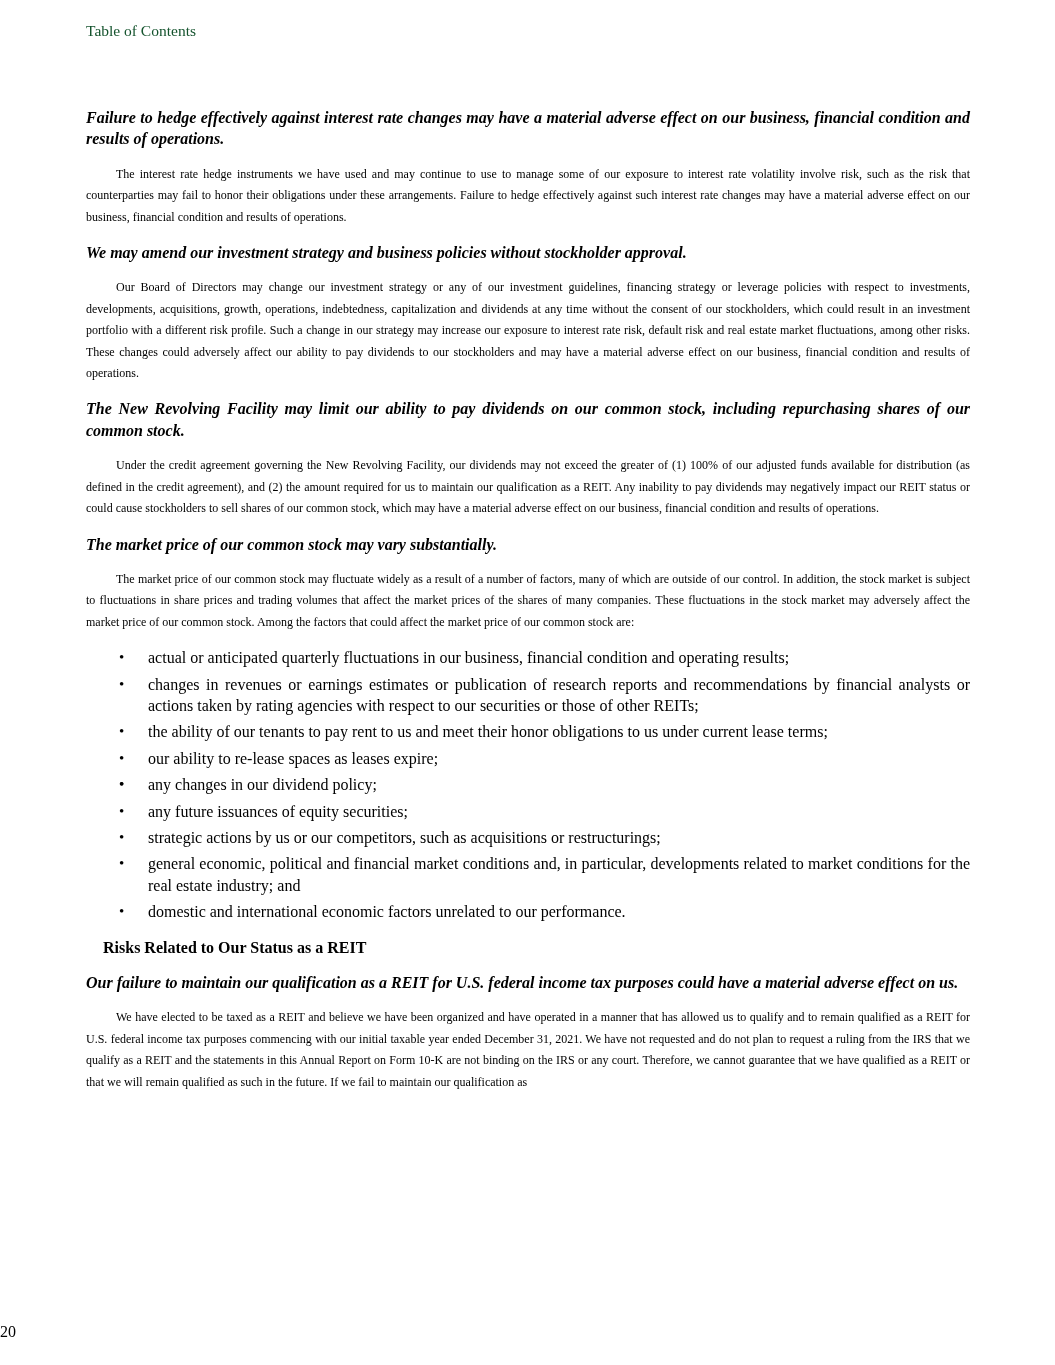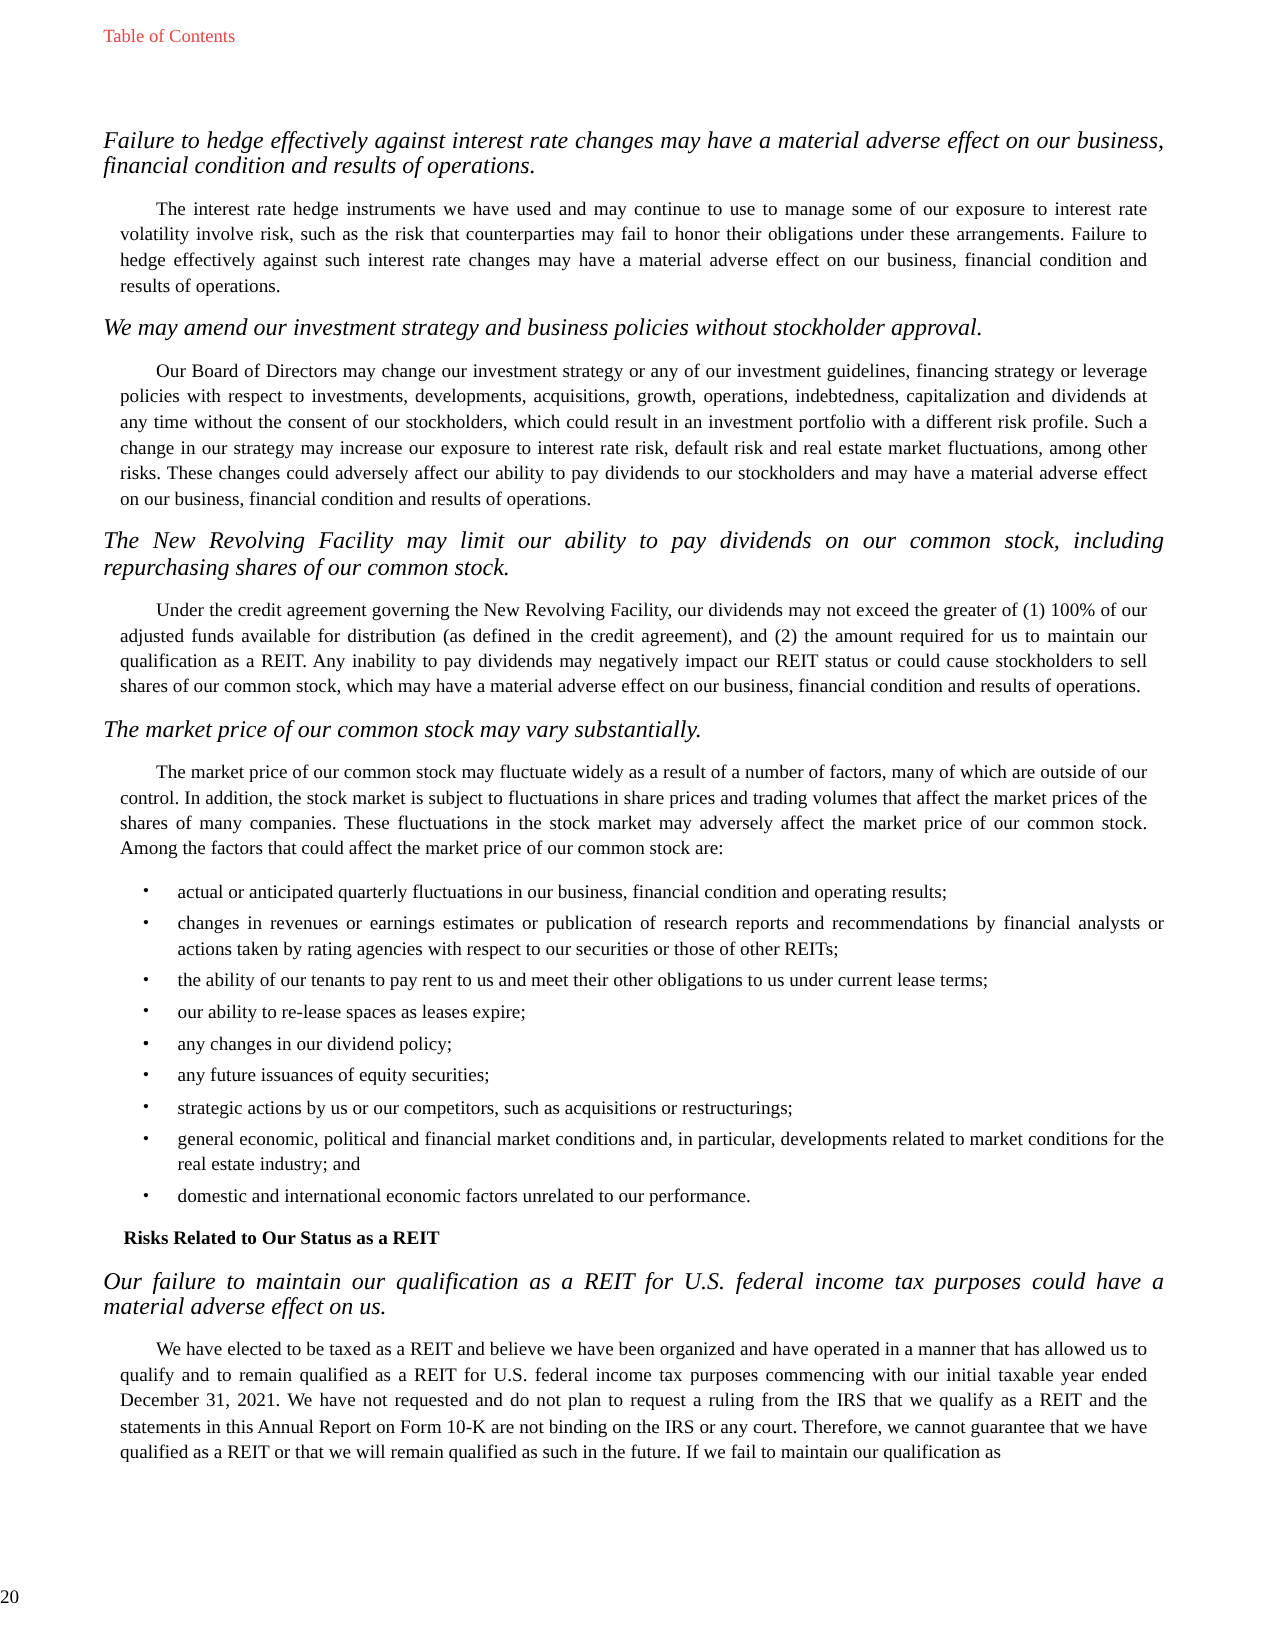--- a/index.html
+++ b/index.html
@@ -13,45 +13,45 @@
   .page {
     box-sizing: border-box;
     width: 1055px; height: 1365px;
     padding: 21px 85px 0 86px;
     position: relative;
   }
   .toc-link {
     display: inline-block;
     font-size: 15.5px;
     line-height: 19px;
-    color: #ef4444;
+    color: #14532d;
     text-decoration: none;
     cursor: pointer;
   }
   main { padding-top: 53px; }
   .h-bi {
-    font-weight: normal;
+    font-weight: bold;
     font-style: italic;
-    font-size: 20px;
+    font-size: 16px;
     line-height: 21.4px;
     text-align: justify;
     margin: 14px 0;
   }
   .h-b {
     font-weight: bold;
     font-size: 16px;
     line-height: 21.4px;
     margin: 14px 17px;
   }
   p.body-para {
-    font-size: 16px;
+    font-size: 12px;
     line-height: 21.4px;
     text-align: justify;
     text-indent: 30px;
-    margin: 14px 14px;
+    margin: 14px 0;
   }
   ul.factors {
     list-style: none;
     margin: 14px 0;
     padding: 0;
   }
   ul.factors li {
     position: relative;
     padding-left: 62px;
     font-size: 16px;
@@ -100,21 +100,21 @@
       <li>
         <span class="bullet">•</span>
         <span>actual or anticipated quarterly fluctuations in our business, financial condition and operating results;</span>
       </li>
       <li>
         <span class="bullet">•</span>
         <span>changes in revenues or earnings estimates or publication of research reports and recommendations by financial analysts or actions taken by rating agencies with respect to our securities or those of other REITs;</span>
       </li>
       <li>
         <span class="bullet">•</span>
-        <span>the ability of our tenants to pay rent to us and meet their other obligations to us under current lease terms;</span>
+        <span>the ability of our tenants to pay rent to us and meet their honor obligations to us under current lease terms;</span>
       </li>
       <li>
         <span class="bullet">•</span>
         <span>our ability to re-lease spaces as leases expire;</span>
       </li>
       <li>
         <span class="bullet">•</span>
       </li>
       <li>
         <span class="bullet">•</span>

